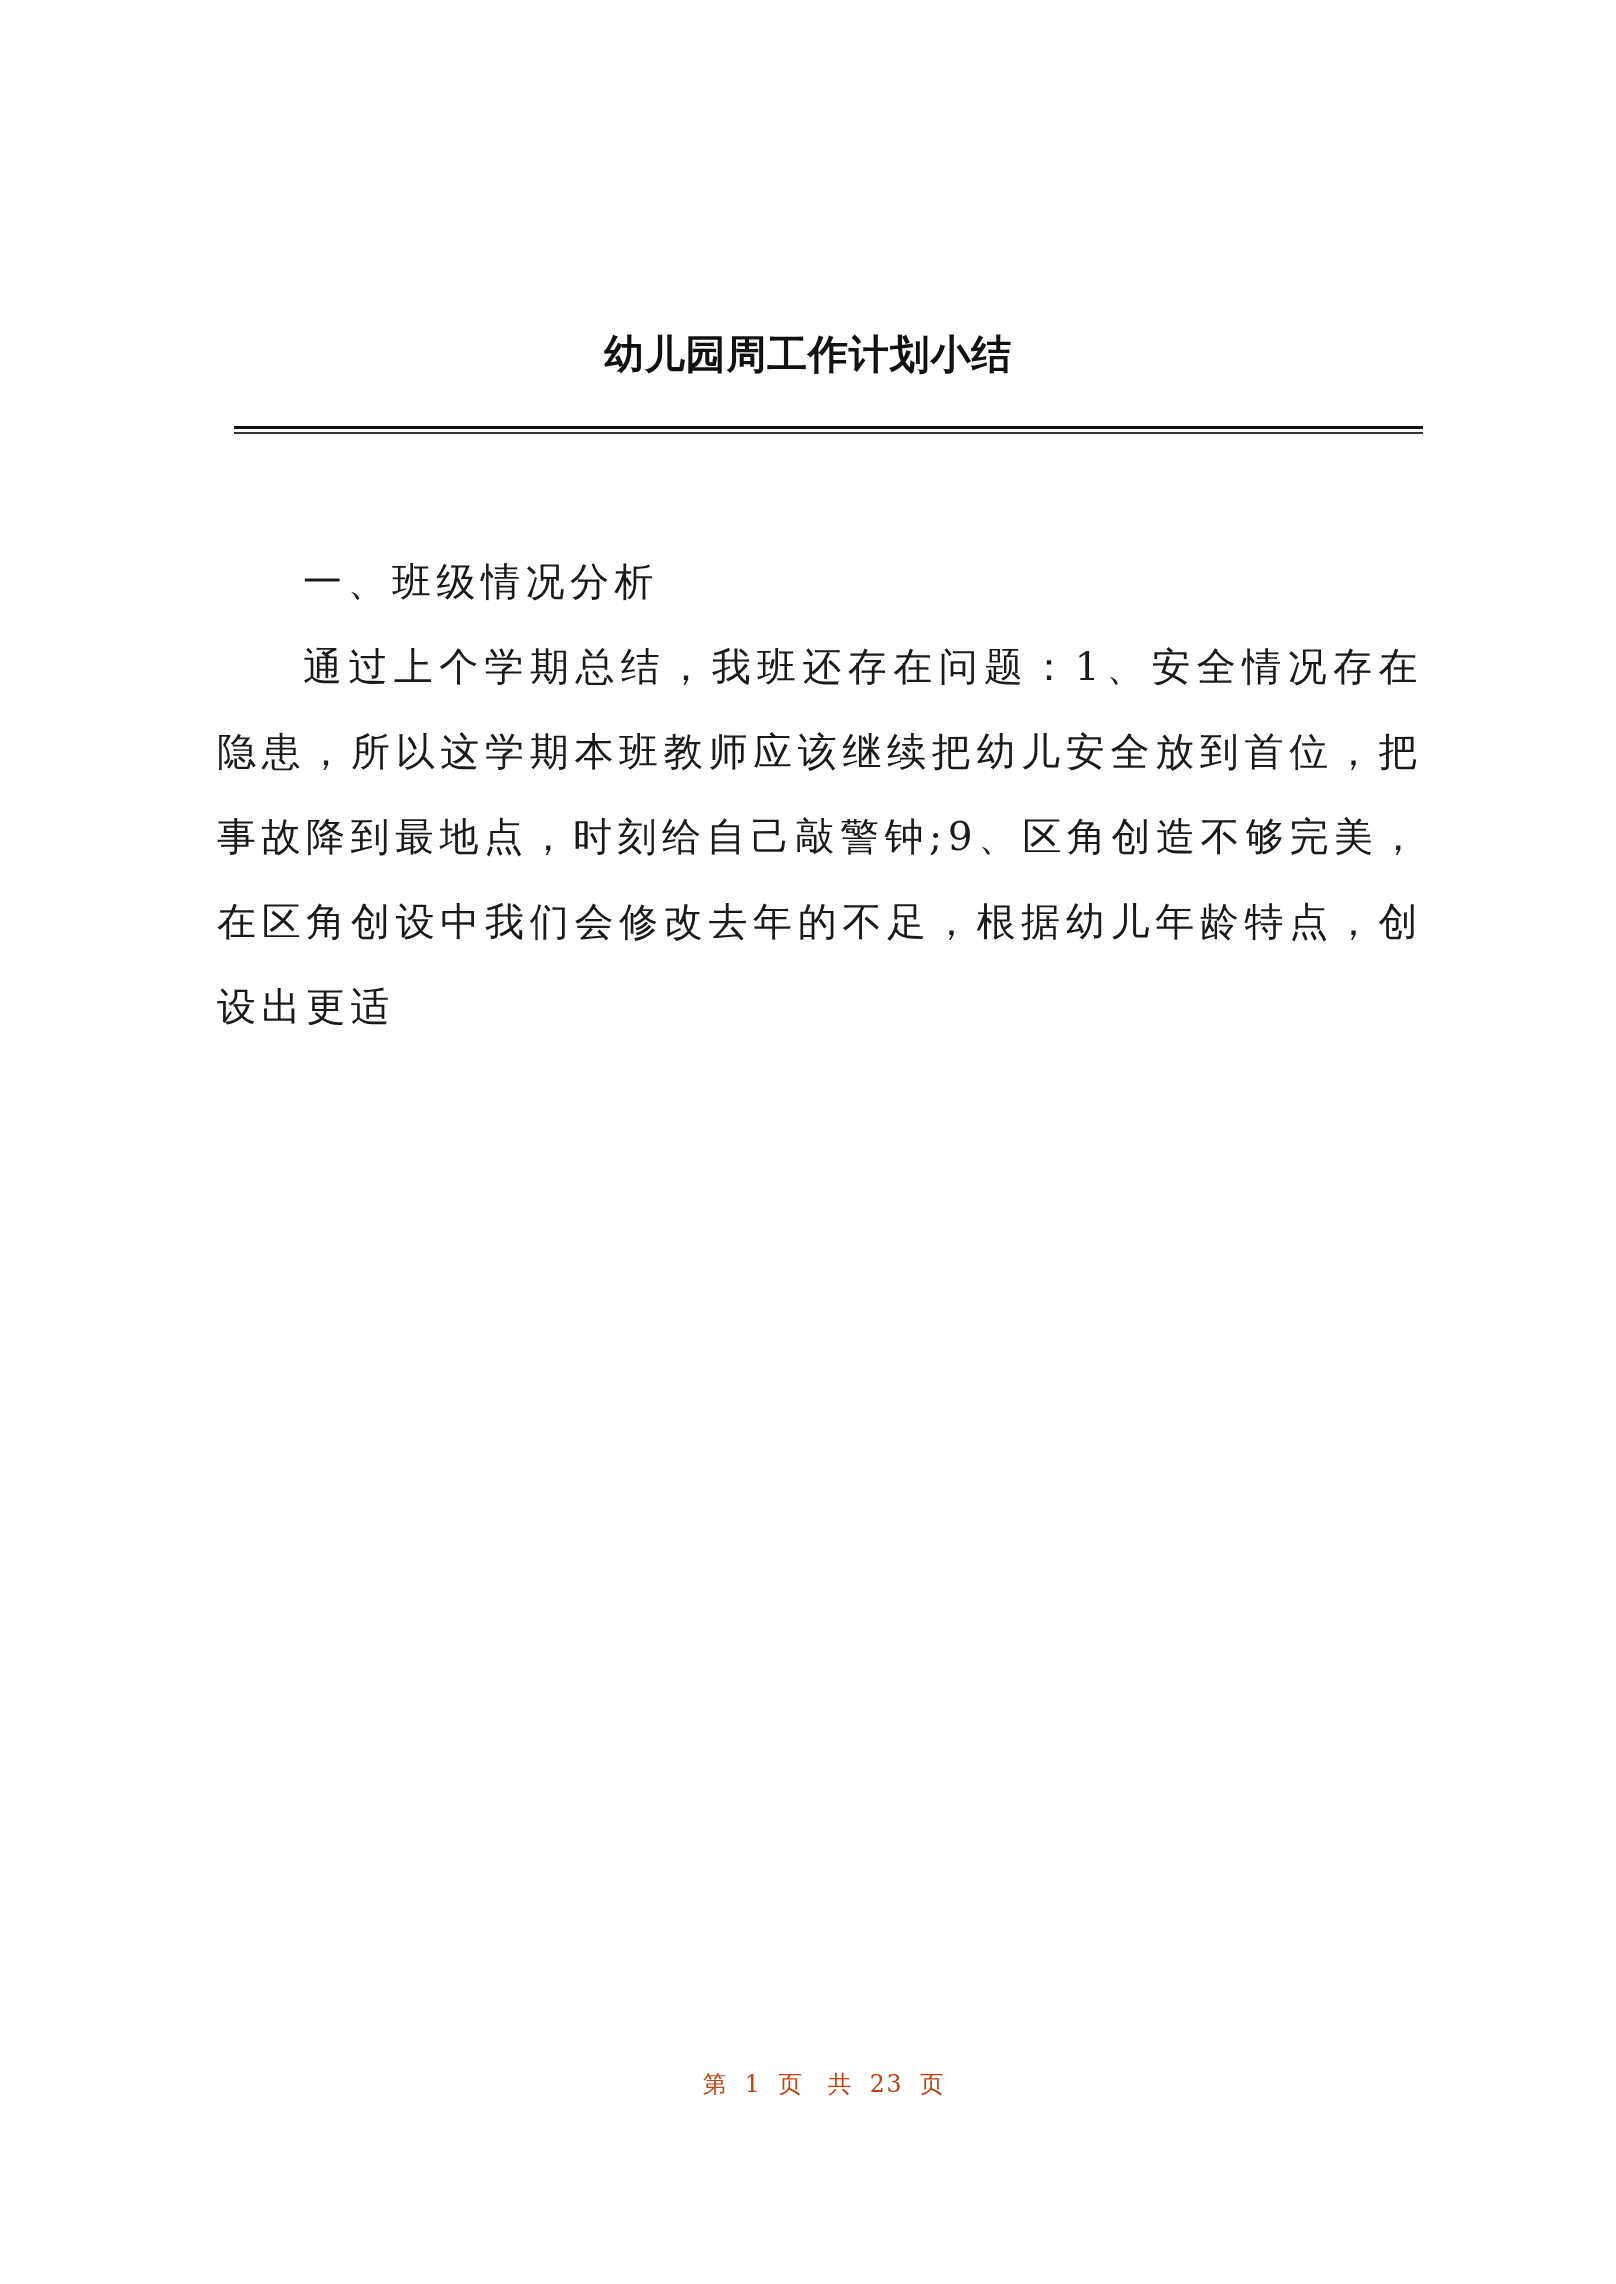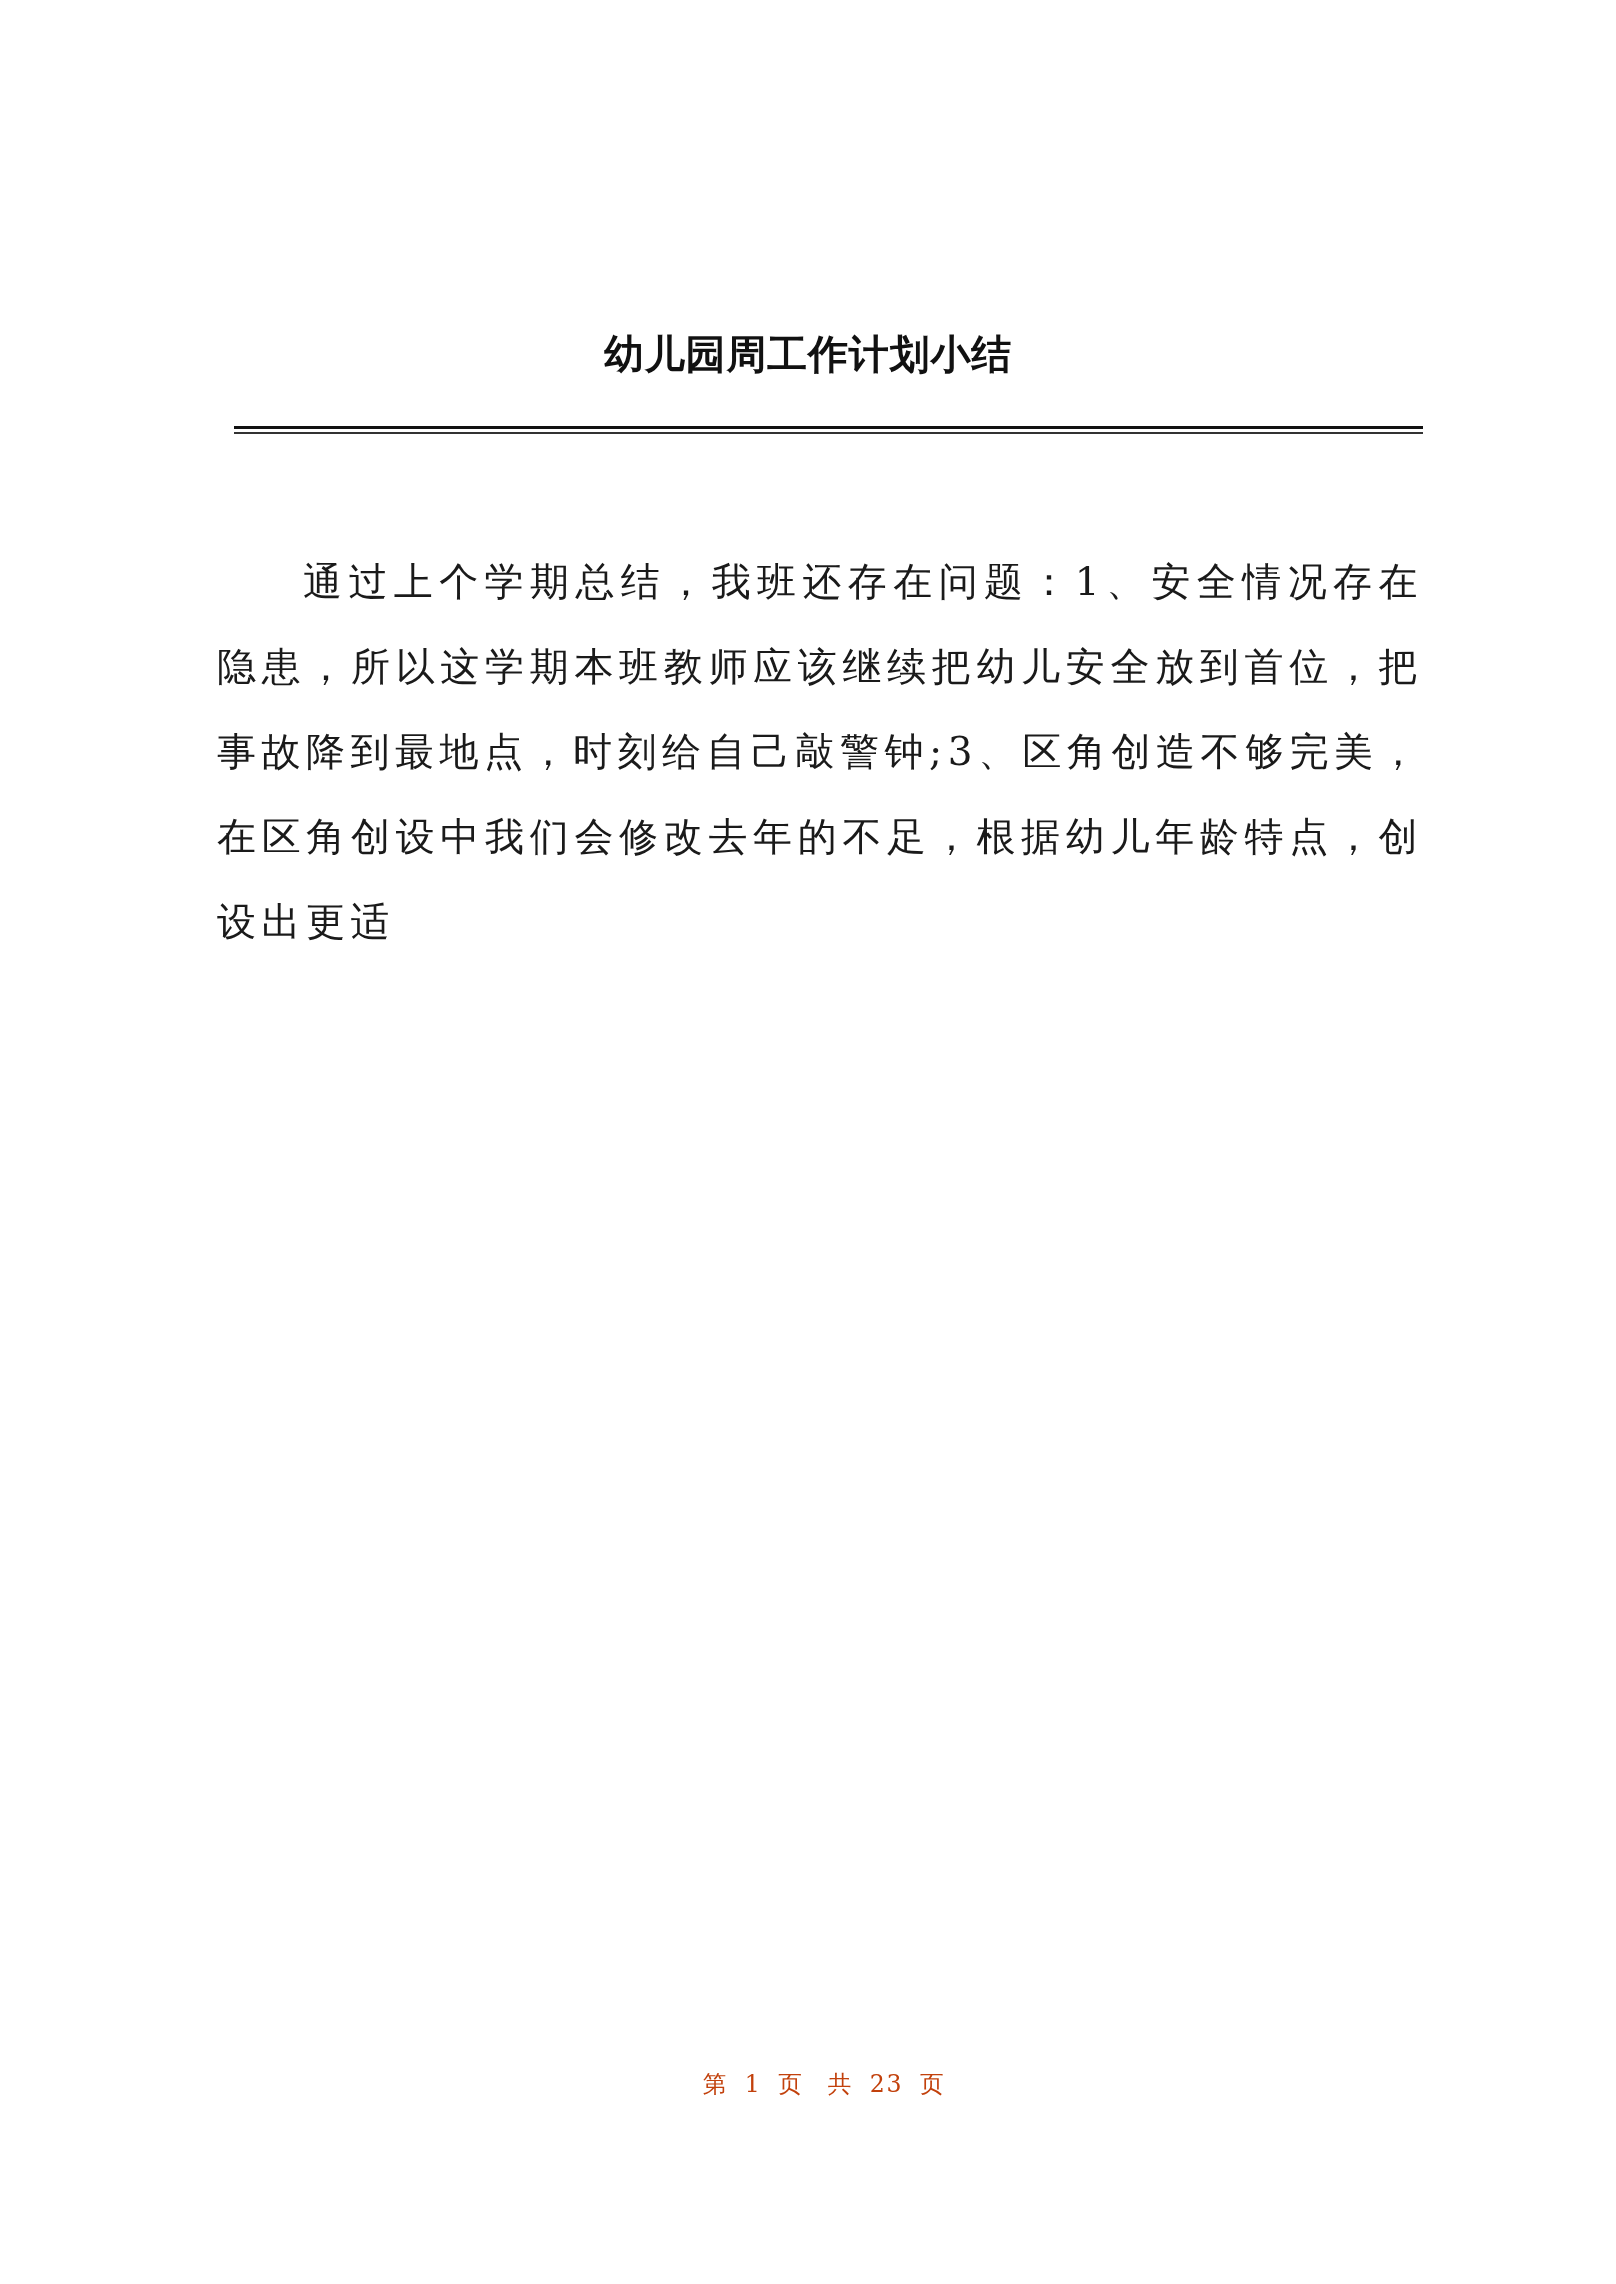--- a/index.html
+++ b/index.html
@@ -92,21 +92,22 @@
 <div class="page">
 
   <div class="doc-title">幼儿园周工作计划小结</div>
 
   <div class="title-rule">
     <div class="thick"></div>
     <div class="thin"></div>
   </div>
 
   <div class="body-text">
-    <p>通过上个学期总结，我班还存在问题：1、安全情况存在隐患，所以这学期本班教师应该继续把幼儿安全放到首位，把事故降到最地点，时刻给自己敲警钟;3、区角创造不够完美，在区角创设中我们会修改去年的不足，根据幼儿年龄特点，创设出更适</p>
+    <p>一、班级情况分析</p>
+    <p>通过上个学期总结，我班还存在问题：1、安全情况存在隐患，所以这学期本班教师应该继续把幼儿安全放到首位，把事故降到最地点，时刻给自己敲警钟;9、区角创造不够完美，在区角创设中我们会修改去年的不足，根据幼儿年龄特点，创设出更适</p>
   </div>
 
   <div class="footer">
     <span>第</span><span>1</span><span>页 共</span><span>23</span><span>页</span>
   </div>
 
 </div>
 
 
 </body></html>

